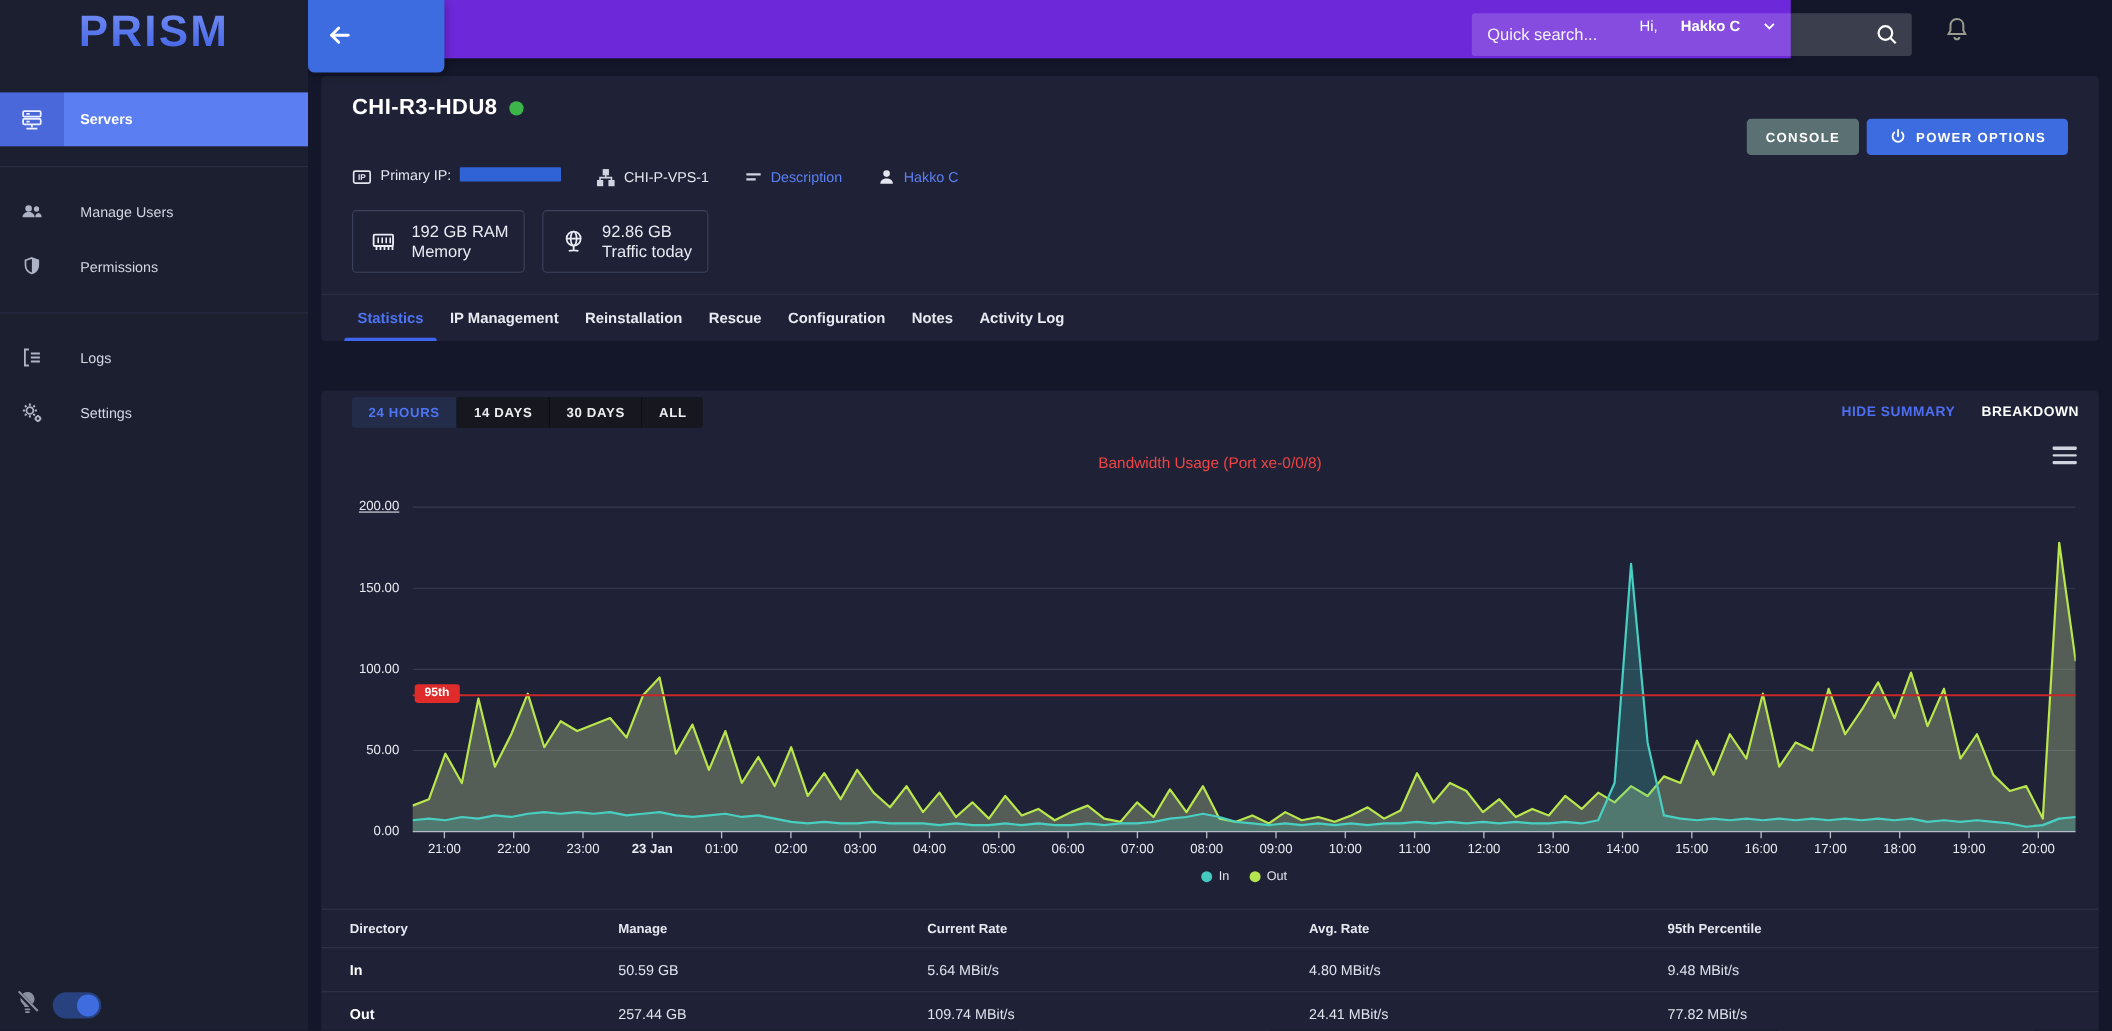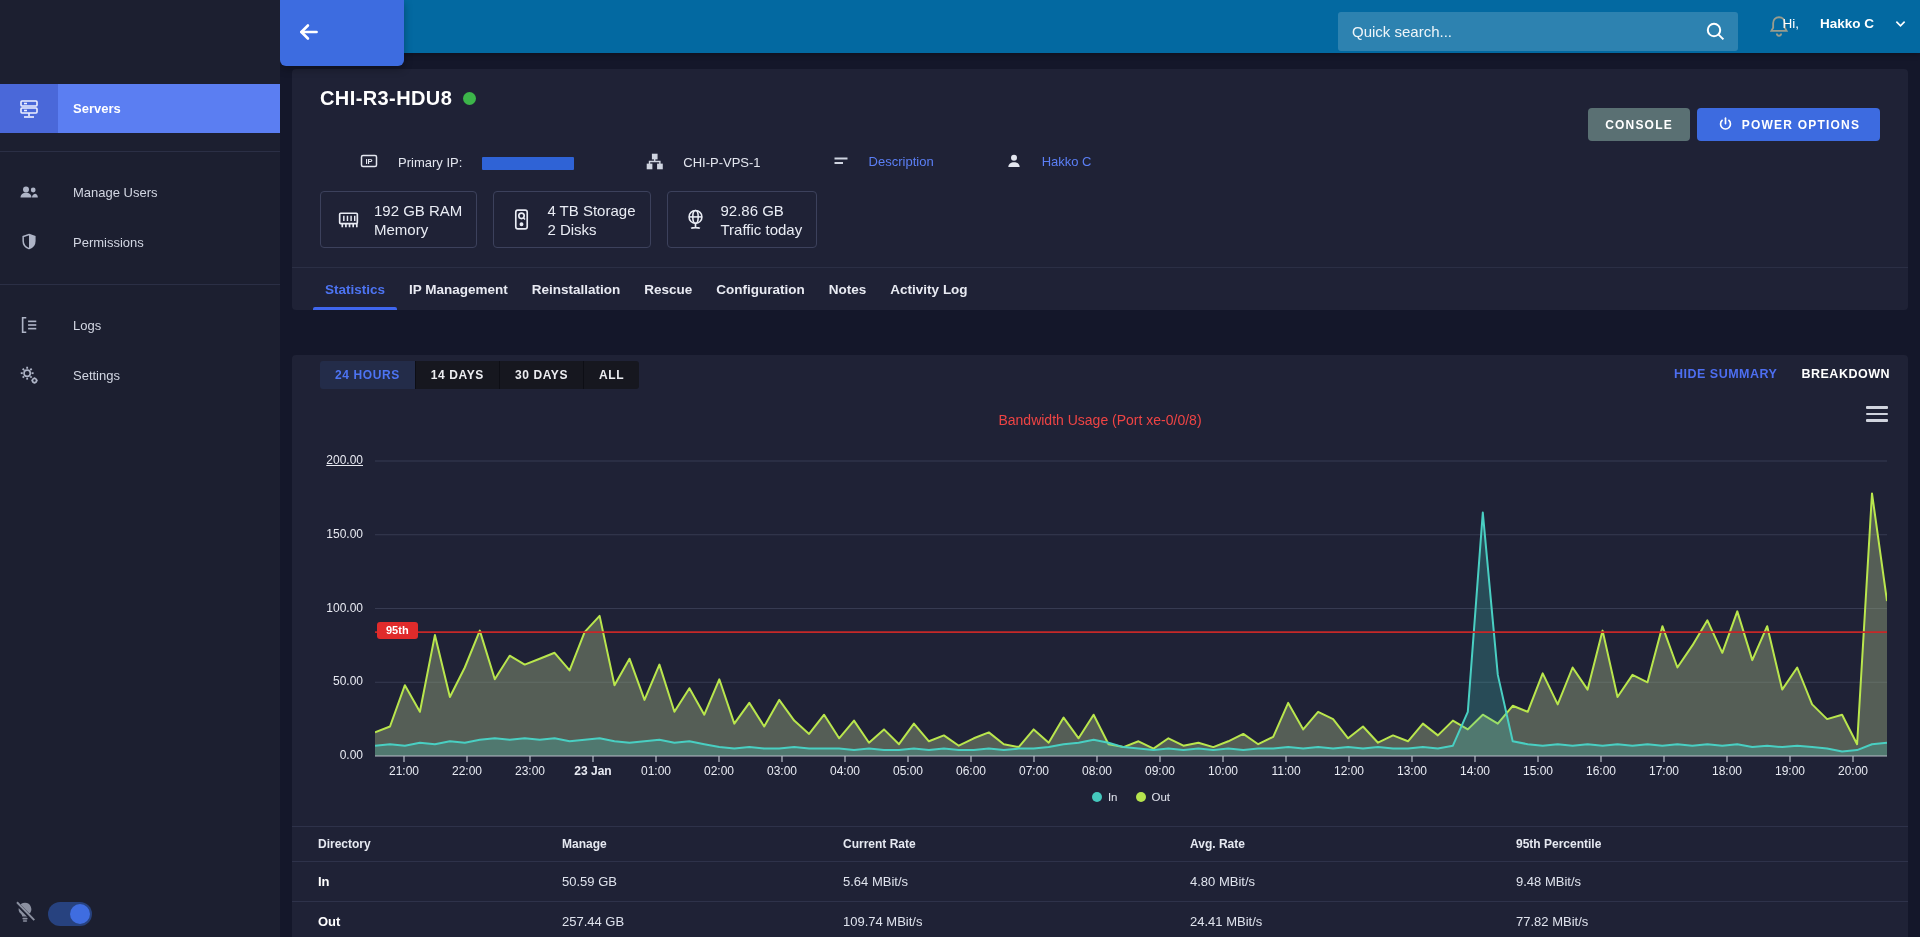--- a/index.html
+++ b/index.html
@@ -24,22 +24,22 @@
   .nav-item.active .lbl { color:#ffffff; font-weight:700; }
   .side-div { position:absolute; left:0; width:280px; height:1px; background:#2b2f45; }
   .side-bottom { position:absolute; left:12px; bottom:8px; display:flex;
     align-items:center; gap:10px; }
   .toggle { width:44px; height:24px; border-radius:12px; background:#27427f;
     position:relative; cursor:pointer; }
   .toggle .knob { position:absolute; right:2px; top:2px; width:20px; height:20px;
     border-radius:50%; background:#3f6de0; }
 
   
-  .topbar { position:absolute; left:280px; top:0; width:1640px; height:53px;
-    background:#0369a1; z-index:20; box-shadow:0 2px 5px rgba(0,0,0,.25); }
+  .topbar { position:absolute; left:280px; top:0; width:1348px; height:53px;
+    background:#6d28d9; z-index:20; box-shadow:0 2px 5px rgba(0,0,0,.25); }
   .back-block { position:absolute; left:0; top:0; width:124px; height:66px;
     background:#3d6ce0; border-radius:0 0 6px 6px;
     box-shadow:0 3px 8px rgba(0,0,0,.3); cursor:pointer; }
   .back-block svg { position:absolute; left:16px; top:19px; }
   .search { position:absolute; left:1058px; top:12px; width:400px; height:39px;
     background:rgba(255,255,255,.17); border-radius:3px; }
   .search input { width:100%; height:100%; background:transparent; border:none;
     outline:none; color:#fff; font-size:15px; padding:0 44px 0 14px;
     font-family:"Liberation Sans",sans-serif; }
   .search input::placeholder { color:rgba(255,255,255,.92); opacity:1; }
@@ -61,22 +61,22 @@
   .server-title { font-size:20px; font-weight:700; color:#fff; letter-spacing:.4px; }
   .dot { width:13px; height:13px; border-radius:50%; background:#3cb54a; }
   .hbtn { position:absolute; top:39px; height:33px; border:none; border-radius:4px;
     color:#fff; font-size:12px; font-weight:700; letter-spacing:1.2px;
     display:flex; align-items:center; justify-content:center; gap:8px;
     cursor:pointer; font-family:"Liberation Sans",sans-serif; }
   .console-btn { right:218px; width:102px; background:#5a7073; }
   .power-btn { right:28px; width:183px; background:#3d6be0; }
   .info-row { position:absolute; left:28px; top:82px; display:flex;
     align-items:center; gap:32px; height:20px; }
-  .info-item { display:flex; align-items:flex-end; gap:20px; font-size:13px;
-    color:#e3e6ef;margin-left:40px; }
+  .info-item { display:flex; align-items:flex-start; gap:8px; font-size:13px;
+    color:#e3e6ef; }
   .link { color:#5b7ff5; cursor:pointer; }
   .redact { width:92px; height:13px; background:#2f63d6; border-radius:1px; }
   .specs { position:absolute; left:28px; top:122px; display:flex; gap:16px; }
   .spec { display:flex; align-items:center; gap:12px; border:1px solid #3c415c;
     border-radius:4px; padding:8px 14px; height:57px; }
   .spec .txt div { font-size:15px; color:#e9ecf4; line-height:19px; }
   .tabs { position:absolute; left:21px; right:0; bottom:0; height:43px;
     display:flex; border-top:1px solid #2b2f45; left:0; padding-left:21px; }
   .tab { position:relative; padding:0 12px; display:flex; align-items:center;
     font-size:13.5px; font-weight:600; color:#e8eaf2; cursor:pointer; }
@@ -127,20 +127,21 @@
   .tdata { height:40px; border-bottom:1px solid #2e324a; font-size:13px;
     color:#dfe3ed; }
   .tdata div:first-child { font-weight:700; color:#fff; }
 </style>
 </head>
 <body>
 
 <div class="app">
 
   <nav class="sidebar">
+    <div class="logo">PRISM</div>
 
     <div class="nav-item active" style="top:84px">
       <span class="ico">
         <svg width="22" height="22" viewBox="0 0 22 22" fill="none" stroke="#eef1ff" stroke-width="1.6">
           <rect x="3" y="3" width="16" height="5" rx="1"></rect>
             <rect x="3" y="10" width="16" height="5" rx="1"></rect>
           <line x1="6" y1="5.5" x2="9" y2="5.5"></line>
             <line x1="6" y1="12.5" x2="9" y2="12.5"></line>
           <line x1="11" y1="15" x2="11" y2="18"></line>
             <line x1="6" y1="19" x2="16" y2="19"></line>
@@ -312,32 +313,20 @@
     <div class="specs">
       <div class="spec">
         <svg width="27" height="27" viewBox="0 0 26 26" fill="none" stroke="#e9ecf4" stroke-width="1.6">
           <rect x="4.5" y="7" width="17" height="10" rx="1"></rect>
           <path d="M8.5 9.5v5M12 9.5v5M15.5 9.5v5M19 9.5v5" stroke-width="1.4"></path>
           <path d="M7 17v3.5M10.5 17v3.5M14 17v3.5M17.5 17v3.5M21 17v3.5"></path>
         </svg>
         <div class="txt">
           <div>192 GB RAM</div>
           <div>Memory</div>
-        </div>
-      </div>
-      <div class="spec">
-        <svg width="27" height="27" viewBox="0 0 26 26" fill="none" stroke="#e9ecf4" stroke-width="1.6">
-          <rect x="7.5" y="4" width="11" height="18" rx="2"></rect>
-          <circle cx="13" cy="9.5" r="2.6"></circle>
-          <path d="M14.8 11.3l1.6 1.6" stroke-width="1.4"></path>
-          <circle cx="13" cy="17.5" r="1.1" fill="#e9ecf4"></circle>
-        </svg>
-        <div class="txt">
-          <div>4 TB Storage</div>
-          <div>2 Disks</div>
         </div>
       </div>
       <div class="spec">
         <svg width="27" height="27" viewBox="0 0 26 26" fill="none" stroke="#e9ecf4" stroke-width="1.5">
           <circle cx="13" cy="10.5" r="6.2"></circle>
           <ellipse cx="13" cy="10.5" rx="2.6" ry="6.2"></ellipse>
           <path d="M6.8 10.5h12.4"></path>
           <path d="M13 16.7v3.6M8.8 21.5c1.2-1 7.2-1 8.4 0" stroke-width="1.6"></path>
         </svg>
         <div class="txt">

